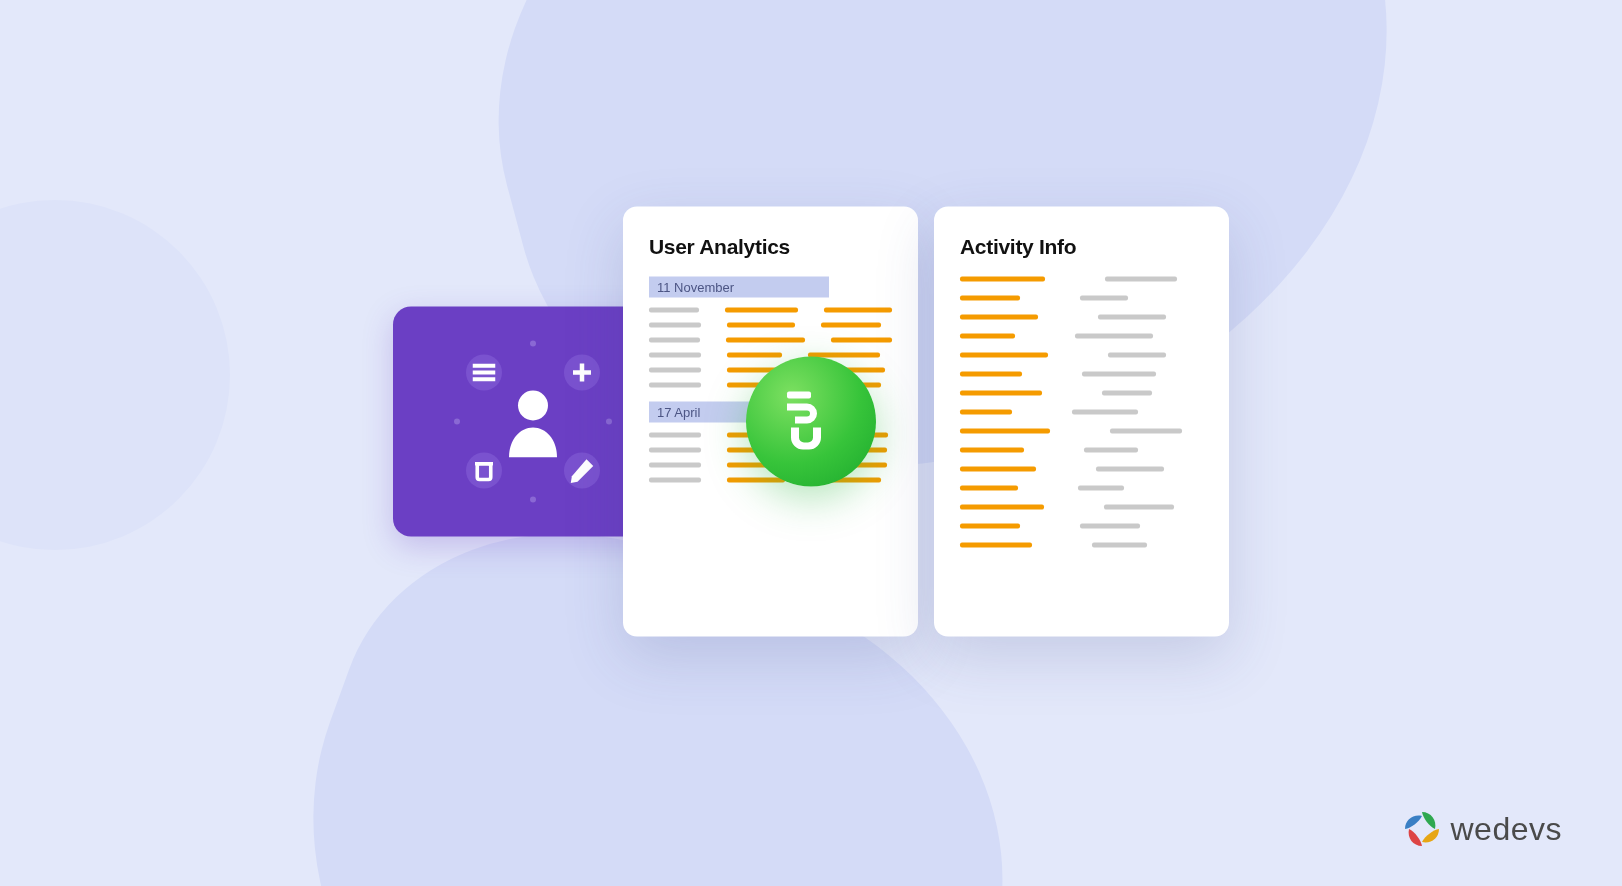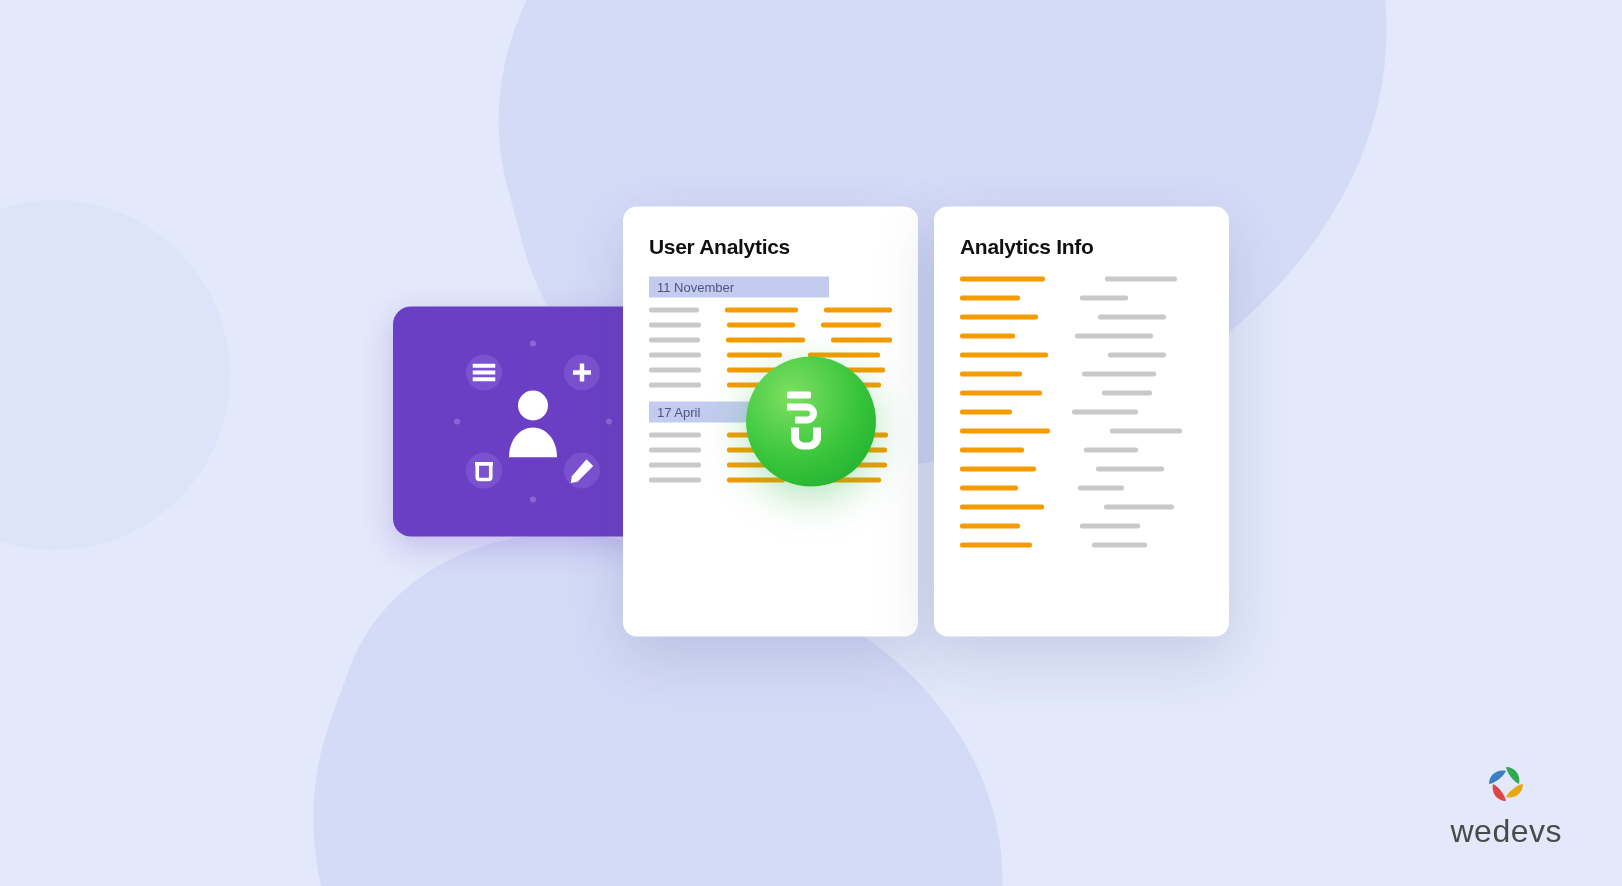--- a/index.html
+++ b/index.html
@@ -153,21 +153,21 @@
   display:flex; align-items:center; justify-content:center;
   box-shadow: 0 12px 40px rgba(40,180,60,0.35);
 }
 .center-badge svg { width: 60px; height: 64px; }
 
 
 .logo {
   position: absolute;
   bottom: 36px;
   right: 60px;
-  display:flex; align-items:center; gap: 8px; flex-direction: column;
+  display:flex; align-items:center; gap: 8px;
 }
 .logo-mark { width: 42px; height: 42px; position: relative; }
 .logo-text { font-size: 32px; color: #4a4a4a; font-weight: 400; letter-spacing: 0.5px; }
 </style>
 </head>
 <body>
 
 <div class="blob1"></div>
 <div class="blob2"></div>
 <div class="blob3"></div>
@@ -269,21 +269,21 @@
         <div class="bar orange" style="width:56px"></div>
       </div>
     <div class="row">
         <div class="bar gray" style="width:52px"></div>
         <div class="bar orange" style="width:58px"></div>
         <div class="bar orange" style="width:70px"></div>
       </div>
   </div>
 
   <div class="white-card whiteR">
-    <h3>Analytics Info</h3>
+    <h3>Activity Info</h3>
 
     <div class="ana-row">
         <div class="bar orange" style="width:85px"></div>
         <div class="bar gray" style="width:72px"></div>
       </div>
     <div class="ana-row">
         <div class="bar orange" style="width:60px"></div>
         <div class="bar gray" style="width:48px"></div>
       </div>
     <div class="ana-row">

